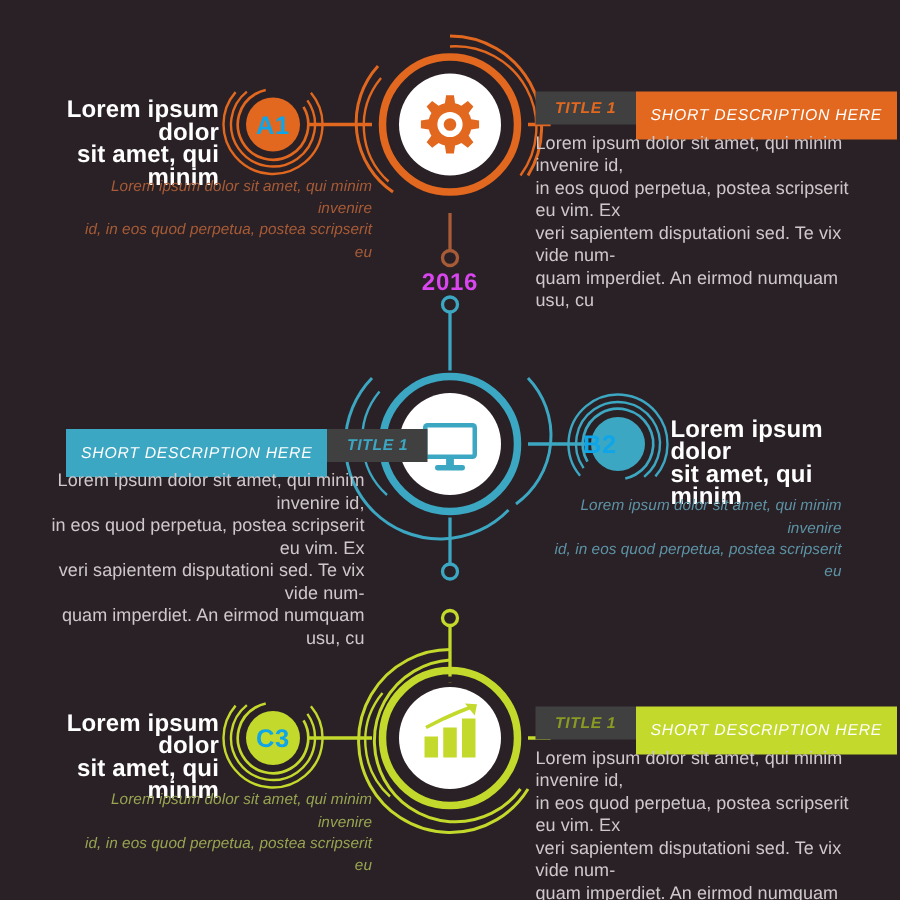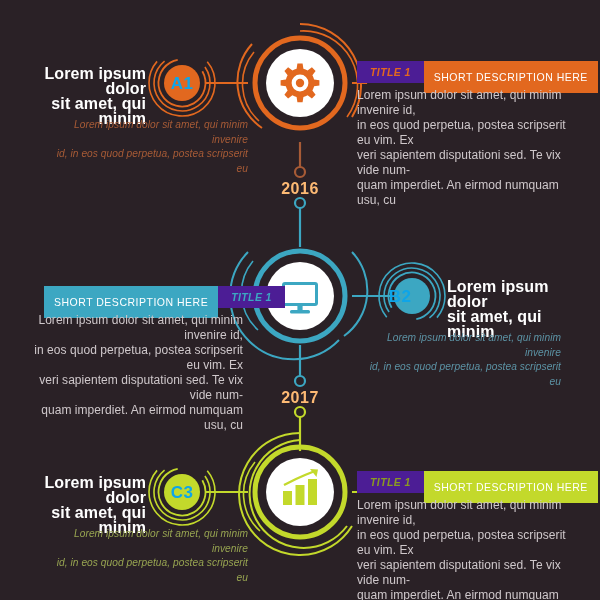--- a/index.html
+++ b/index.html
@@ -54,32 +54,33 @@
   }
 
   
   .ribbon {
     position: absolute;
     height: 22px;
     display: flex;
     align-items: stretch;
   }
   .ribbon .tag {
-    background: #4c1d95;
+    background: #404040;
     display: flex; align-items: center; justify-content: center;
     padding: 0 13px;
     font-weight: bold;
     font-style: italic;
     font-size: 10.5px;
     letter-spacing: 0.4px;
     white-space: nowrap;
   }
   .ribbon .desc {
     display: flex; align-items: center; justify-content: center;
     flex: 1;
+    font-style: italic;
     font-size: 10.5px;
     color: #ffffff;
     letter-spacing: 0.5px;
     white-space: nowrap;
     padding: 16px 10px;
   }
 
   
   .body-par {
     position: absolute;
@@ -89,21 +90,21 @@
     letter-spacing: 0.05px;
   }
   .body-par.ta-left { text-align: left; }
   .body-par.ta-right { text-align: right; }
 
   
   .year {
     position: absolute;
     font-weight: bold;
     font-size: 16px;
-    color: #fdba74;
+    color: #d946ef;
     text-align: center;
     letter-spacing: 0.5px;
   }
 
   
   .footer {
     position: absolute;
     left: 0; width: 600px;
     text-align: center;
     font-size: 14px;
@@ -250,21 +251,20 @@
     <div class="ribbon" style="left:44px; top:286px; width:197px;">
       <div class="desc" style="background:#3CA7C2;">SHORT DESCRIPTION HERE</div>
       <div class="tag" style="color:#3CA7C2;">TITLE 1</div>
     </div>
 
     <div class="body-par ta-right" style="left:28px; top:313px; width:215px; white-space:pre-line;">Lorem ipsum dolor sit amet, qui minim invenire id,
 in eos quod perpetua, postea scripserit eu vim. Ex
 veri sapientem disputationi sed. Te vix vide num-
 quam imperdiet. An eirmod numquam usu, cu</div>
 
-    <div class="year" style="left:250px; top:389px; width:100px;">2017</div>
 
     <div class="badge-text" style="left:152px; top:483px; width:60px;">C3</div>
 
     <div class="side-head right-al" style="left:26px; top:475px; width:120px; white-space:pre-line;">Lorem ipsum dolor
 sit amet, qui minim</div>
 
     <div class="sub-italic" style="left:48px; top:527px; width:200px; color:#97A451; white-space:pre-line;">Lorem ipsum dolor sit amet, qui minim invenire
 id, in eos quod perpetua, postea scripserit eu</div>
 
     <div class="ribbon" style="left:357px; top:471px; width:197px;">

